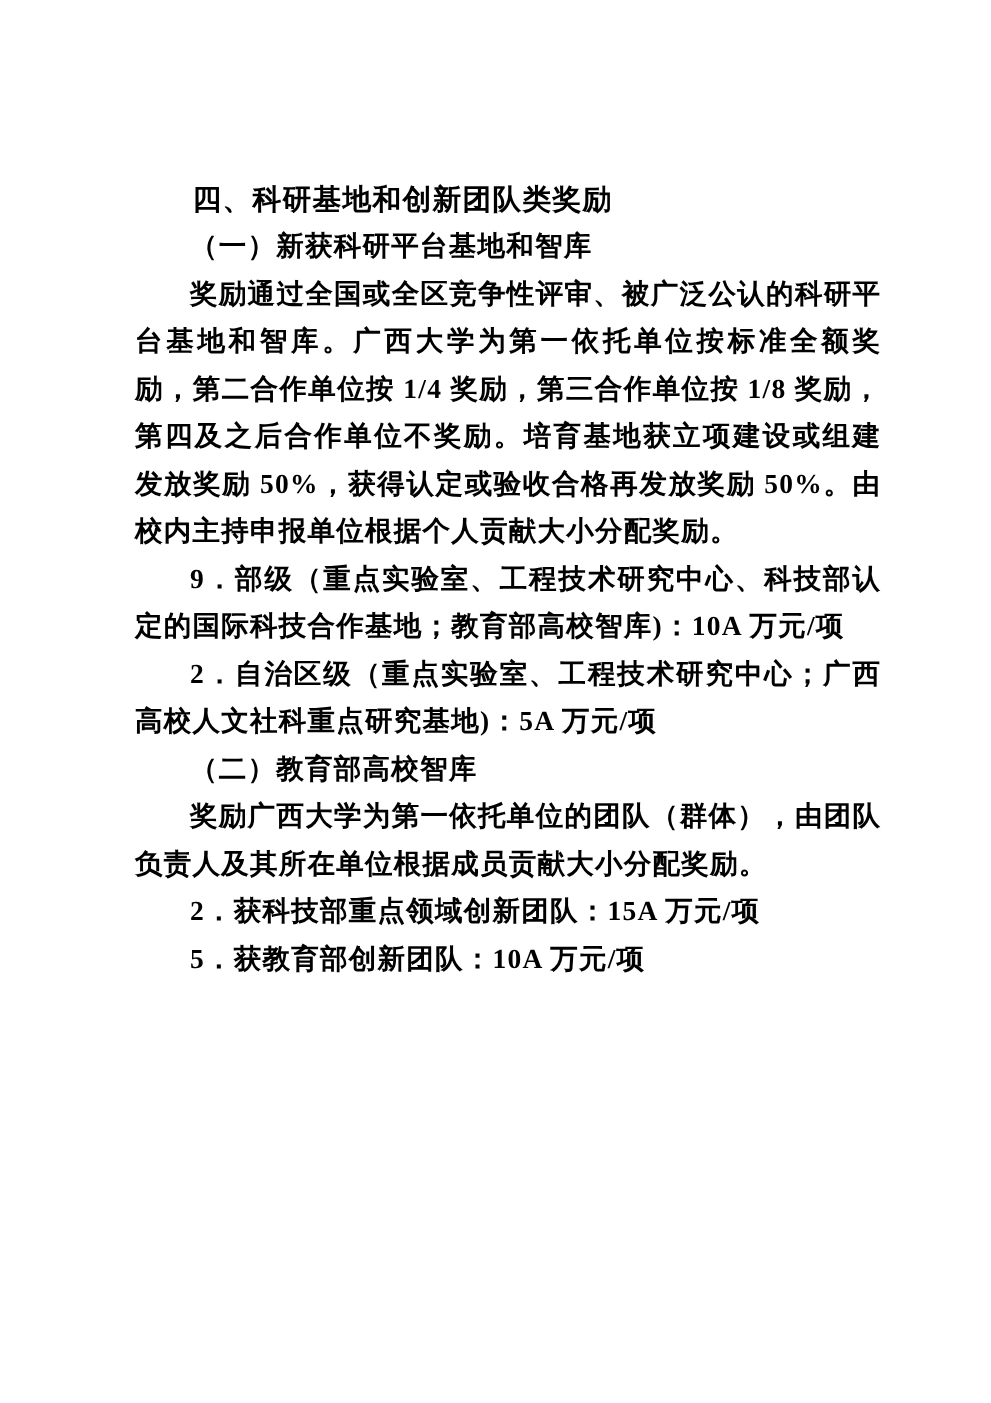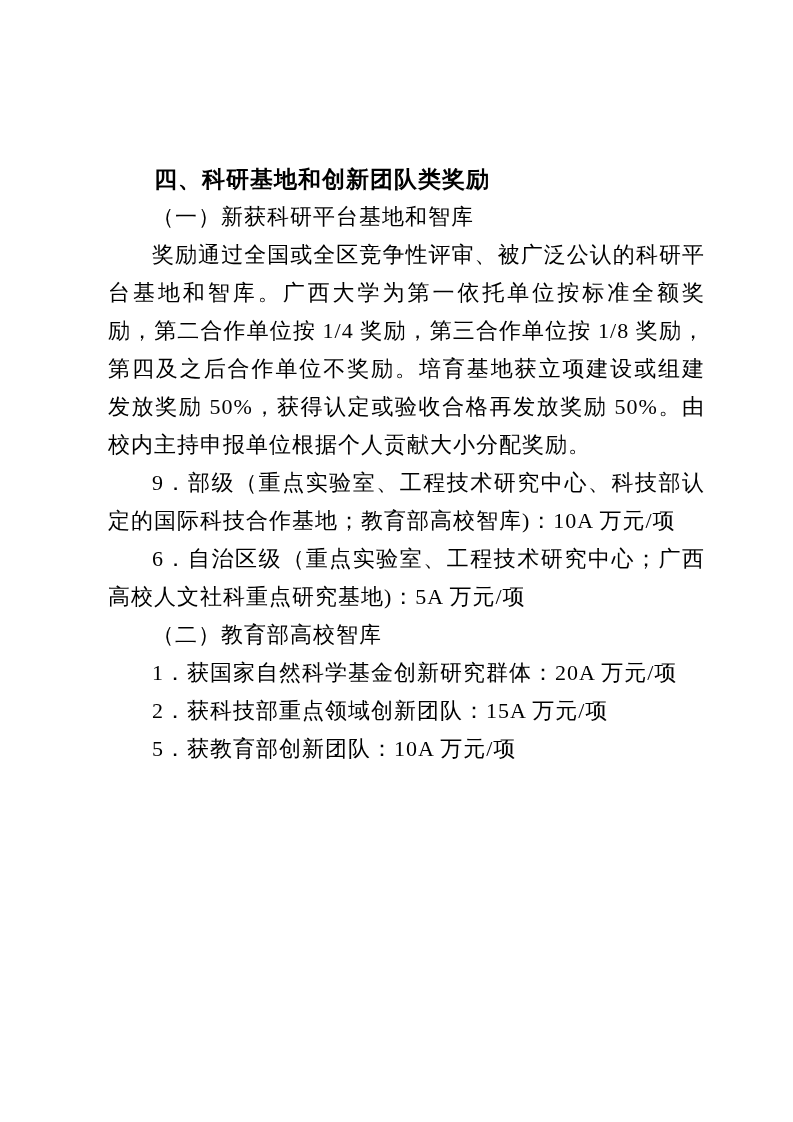--- a/index.html
+++ b/index.html
@@ -8,43 +8,43 @@
     background: #ffffff;
   }
   .page {
     position: relative;
     width: 793px;
     height: 950px;
     background: #ffffff;
     color: #000000;
     overflow: hidden;
     font-family: "Liberation Serif", "DejaVu Serif", serif;
-    margin-top: 20px;
   }
   .content {
     position: absolute;
     left: 108px;
     top: 140px;
     width: 597px;
   }
   .line {
     margin: 0;
     padding: 0;
     text-indent: 2em;
     line-height: 38px;
+    font-weight: bold;
   }
   .h1 {
     font-family: "Liberation Sans", "DejaVu Sans", sans-serif;
     font-weight: bold;
     font-size: 23px;
     letter-spacing: 1px;
   }
   .h2 {
     font-family: "Liberation Serif", "DejaVu Serif", serif;
-    font-weight: normal;
+    font-weight: bold;
     font-size: 22px;
     letter-spacing: 1px;
   }
   .body-p {
     font-size: 22px;
     letter-spacing: 1px;
     text-align: justify;
     text-justify: inter-ideograph;
   }
   .footer {
@@ -64,26 +64,26 @@
 
     <div class="line h1">四、科研基地和创新团队类奖励</div>
 
     <div class="line h2">（一）新获科研平台基地和智库</div>
 
     <p class="line body-p">奖励通过全国或全区竞争性评审、被广泛公认的科研平台基地和智库。广西大学为第一依托单位按标准全额奖励，第二合作单位按 1/4 奖励，第三合作单位按 1/8 奖励，第四及之后合作单位不奖励。培育基地获立项建设或组建发放奖励 50%，获得认定或验收合格再发放奖励 50%。由校内主持申报单位根据个人贡献大小分配奖励。</p>
 
 
     <p class="line body-p">9．部级（重点实验室、工程技术研究中心、科技部认定的国际科技合作基地；教育部高校智库)：10A 万元/项</p>
 
-    <p class="line body-p">6．自治区级（重点实验室、工程技术研究中心；广西高校人文社科重点研究基地)：5A 万元/项</p>
+    <p class="line body-p">2．自治区级（重点实验室、工程技术研究中心；广西高校人文社科重点研究基地)：5A 万元/项</p>
 
     <div class="line h2">（二）教育部高校智库</div>
 
+    <p class="line body-p">奖励广西大学为第一依托单位的团队（群体），由团队负责人及其所在单位根据成员贡献大小分配奖励。</p>
 
-    <p class="line body-p">1．获国家自然科学基金创新研究群体：20A 万元/项</p>
 
     <p class="line body-p">2．获科技部重点领域创新团队：15A 万元/项</p>
 
     <p class="line body-p">5．获教育部创新团队：10A 万元/项</p>
 
   </div>
 
   <div class="footer">— 10 —</div>
 </div>
 

